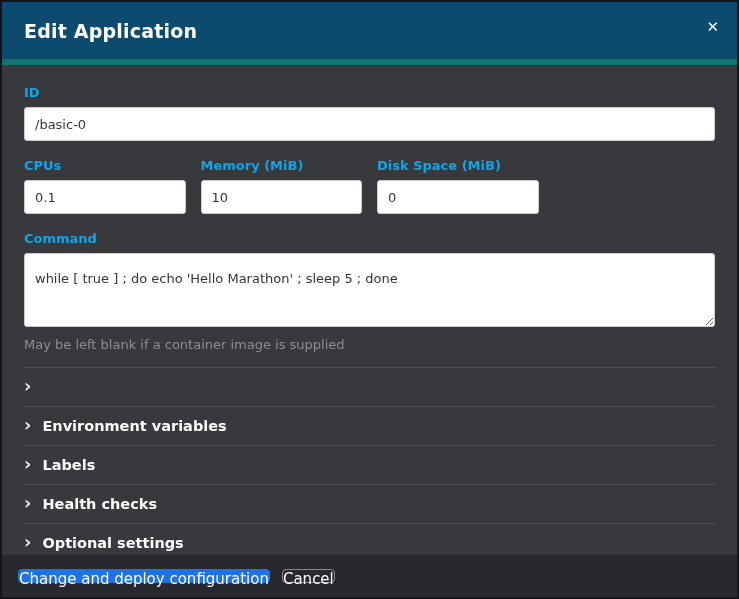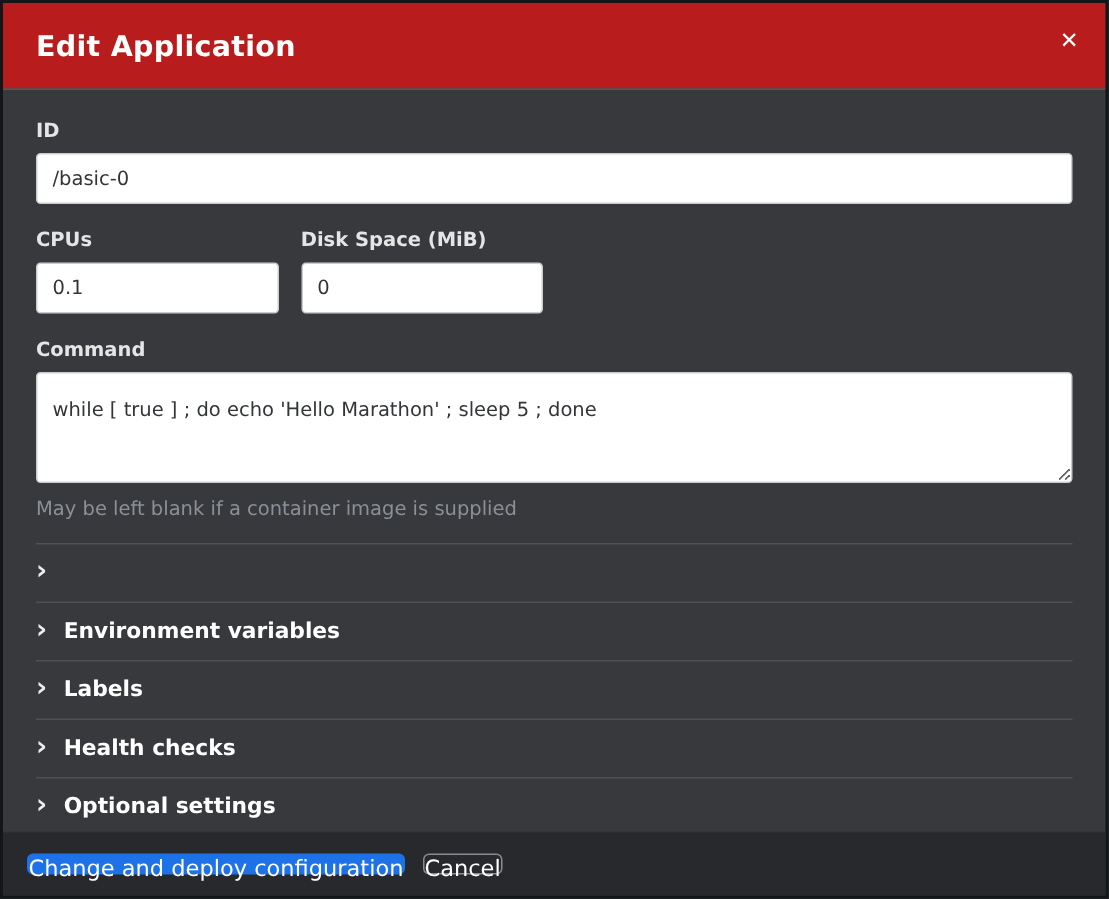--- a/index.html
+++ b/index.html
@@ -12,22 +12,22 @@
     width: 739px; height: 599px;
     background: #37393d;
     border: 2px solid #141518;
     display: flex; flex-direction: column;
     color: #e9eaec;
     overflow: hidden;
   }
   
   .modal-header {
     position: relative;
-    background: #b91c1c;
-    border-bottom: 1px solid #0f766e;
+    background: #0c4a6e;
+    border-bottom: 6px solid #0f766e;
     padding: 18px 22px 17px;
     flex: 0 0 auto;
   }
   .modal-title {
     font-size: 19px;
     font-weight: 600;
     color: #ffffff;
     letter-spacing: .2px;
   }
   .close-btn {
@@ -40,21 +40,21 @@
   .modal-body {
     flex: 1 1 auto;
     display: flex; flex-direction: column;
     padding: 20px 22px 0;
     overflow: hidden;
   }
   .field-label {
     display: block;
     font-size: 13px;
     font-weight: 700;
-    color: #e5e5e5;
+    color: #0ea5e9;
     margin-bottom: 7px;
   }
   .text-input, .text-area {
     width: 100%;
     background: #ffffff;
     border: 1px solid #c9cdd1;
     border-radius: 3px;
     font-family: "DejaVu Sans", "Liberation Sans", sans-serif;
     font-size: 13px;
     color: #333639;
@@ -143,20 +143,24 @@
       <label class="field-label">ID</label>
       <input class="text-input" type="text" value="/basic-0" style="">
     </div>
 
     <div class="field-row">
       <div class="field">
         <label class="field-label">CPUs</label>
         <input class="text-input" type="text" value="0.1" style="">
       </div>
       <div class="field">
+        <label class="field-label">Memory (MiB)</label>
+        <input class="text-input" type="text" value="10" style="">
+      </div>
+      <div class="field">
         <label class="field-label">Disk Space (MiB)</label>
         <input class="text-input" type="text" value="0" style="">
       </div>
     </div>
 
     <div class="command-block">
       <label class="field-label">Command</label>
       <textarea class="text-area" style="">while [ true ] ; do echo 'Hello Marathon' ; sleep 5 ; done</textarea>
       <div class="help-text">May be left blank if a container image is supplied</div>
     </div>

